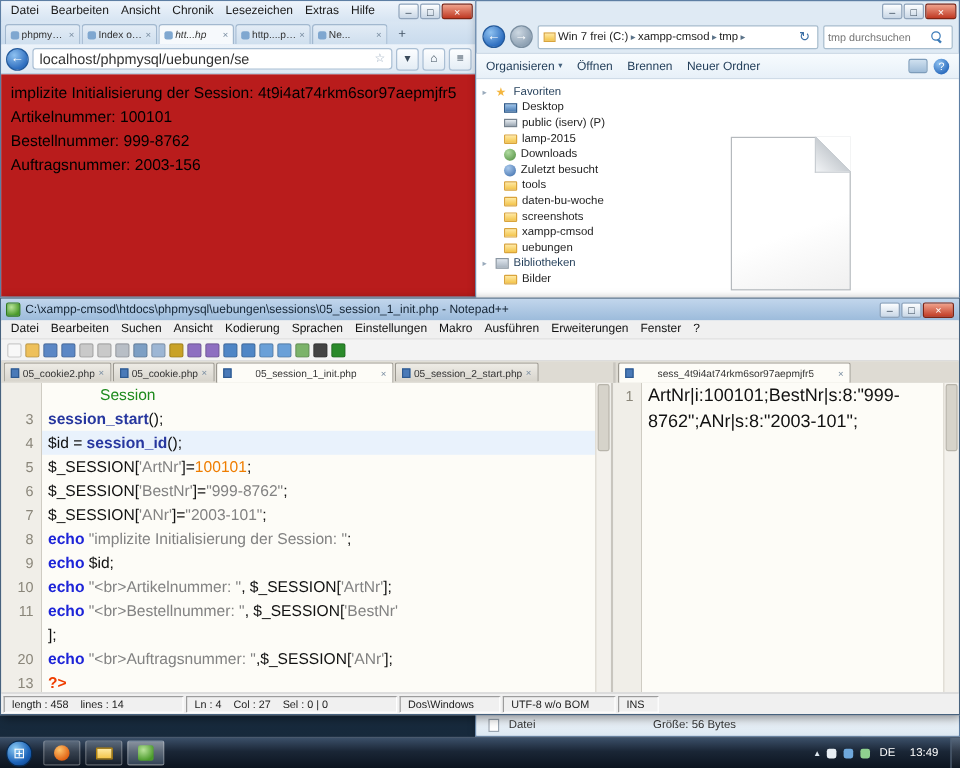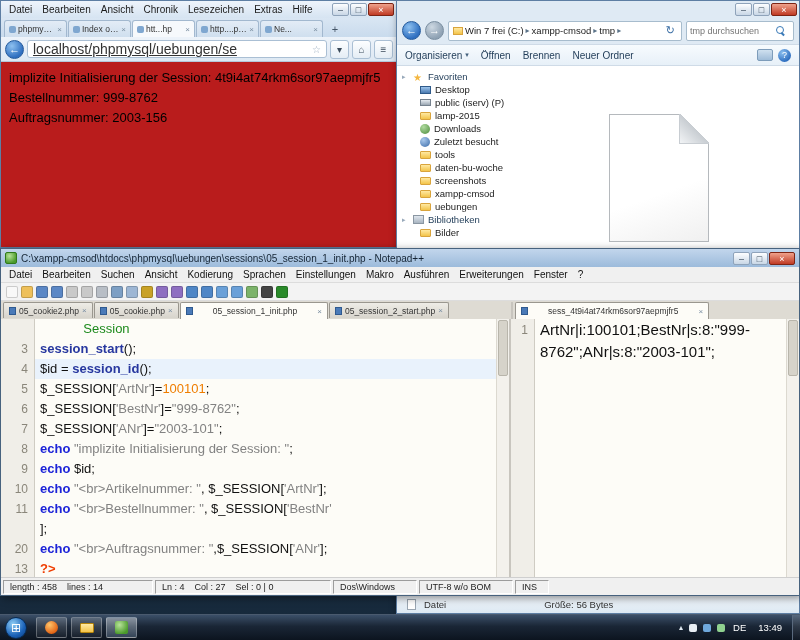--- a/index.html
+++ b/index.html
@@ -9,29 +9,29 @@
 
   
   #firefox{left:0;top:0;width:398px;height:248px;border:1px solid #5d7ea3;background:#d9e6f3;display:flex;flex-direction:column;z-index:1;}
   .ff-menurow{height:17px;display:flex;align-items:center;padding:0 3px;font-size:10px;color:#1a1a1a;background:linear-gradient(#eef4fb,#d6e4f2);}
   .menu-item{padding:0 5px;white-space:nowrap;cursor:default;}
   .win-controls{margin-left:auto;display:flex;}
   .win-btn{width:17px;height:13px;font-size:9px;line-height:12px;text-align:center;border:1px solid #8fa3ba;border-radius:2px;background:linear-gradient(#fdfeff,#c9d7e6);color:#345;margin-left:1px;}
   .win-btn.close{width:26px;background:linear-gradient(#f0a28c,#c03a24);border-color:#7e2414;color:#fff;}
   .ff-tabs{height:19px;display:flex;align-items:flex-end;background:linear-gradient(#d9e6f3,#c9dbed);padding-left:3px;}
   .ff-tab{display:flex;align-items:center;gap:2px;width:63px;height:17px;padding:0 4px;font-size:8.5px;color:#333;border:1px solid #a2b8cf;border-bottom:none;border-radius:3px 3px 0 0;background:linear-gradient(#e3ecf6,#cfdfee);overflow:hidden;white-space:nowrap;margin-right:1px;}
-  .ff-tab.active{background:#f6f9fc;}
+  .ff-tab.active{background:#f6f9fc;font-style:italic;}
   .favicon{width:7px;height:7px;border-radius:2px;background:#7fa7d0;flex:none;}
   .tab-label{overflow:hidden;text-overflow:ellipsis;flex:1;}
   .tab-close{color:#7a8ea2;font-size:8px;flex:none;}
   .ff-newtab{width:18px;height:15px;margin-left:2px;text-align:center;font-size:11px;line-height:14px;color:#456;border-radius:3px;}
   .ff-nav{height:25px;display:flex;align-items:center;gap:3px;padding:0 4px;background:linear-gradient(#edf3fa,#dde8f3);border-bottom:1px solid #b4c6d9;}
   .ff-back{width:19px;height:19px;flex:none;border-radius:50%;background:radial-gradient(circle at 35% 30%,#8ec1f0,#2f6fc0 70%);border:1px solid #245a9c;color:#fff;text-align:center;line-height:17px;font-size:11px;}
   .ff-url{flex:1;display:flex;align-items:center;height:18px;background:#fff;border:1px solid #aabfd4;border-radius:3px;padding:0 5px;font-size:10px;color:#333;gap:4px;}
-  .ff-url input{border:none;outline:none;flex:1;font-size:14px;color:#333;min-width:0;text-decoration:underline;}
+  .ff-url input{border:none;outline:none;flex:1;font-size:12px;color:#333;min-width:0;}
   .ff-star{color:#9fb0c2;font-size:10px;}
   .ff-iconbtn{width:19px;height:19px;flex:none;border:1px solid #aabfd4;border-radius:3px;background:linear-gradient(#fdfeff,#e4edf5);text-align:center;line-height:17px;font-size:10px;color:#3a4a5a;}
   .ff-content{flex:1;background:#b91c1c;padding:8px 8px 12px;font-family:"Liberation Serif","DejaVu Serif",serif;}
   .page-line{font-size:13px;height:20px;white-space:nowrap;overflow:hidden;color:#000;}
 
   
   #explorer{left:396px;top:0;width:404px;height:614px;border:1px solid #5d7ea3;background:#dfeaf4;display:flex;flex-direction:column;z-index:1;}
   .ex-titlebar{height:16px;display:flex;align-items:center;justify-content:flex-end;padding:1px 2px 0;}
   .ex-addr{height:27px;display:flex;align-items:center;gap:4px;padding:0 5px;}
   .nav-circ{width:19px;height:19px;flex:none;border-radius:50%;text-align:center;line-height:17px;font-size:11px;color:#fff;background:radial-gradient(circle at 35% 30%,#8ec1f0,#2f6fc0 70%);border:1px solid #245a9c;}
@@ -195,20 +195,21 @@
         <input readonly="" value="localhost/phpmysql/uebungen/se" style="">
         <span class="ff-star">☆</span>
       </div>
       <span class="ff-iconbtn">▾</span>
       <span class="ff-iconbtn">⌂</span>
       <span class="ff-iconbtn">≡</span>
     </div>
     <div class="ff-content">
 
     <div class="page-line">implizite Initialisierung der Session: 4t9i4at74rkm6sor97aepmjfr5</div>
+        <div class="page-line">Artikelnummer: 100101</div>
         <div class="page-line">Bestellnummer: 999-8762</div>
         <div class="page-line">Auftragsnummer: 2003-156</div>
       </div>
   </div>
 
   <div class="win" id="explorer">
     <div class="ex-titlebar">
       <div class="win-controls">
         <span class="win-btn">–</span>
         <span class="win-btn">□</span>

